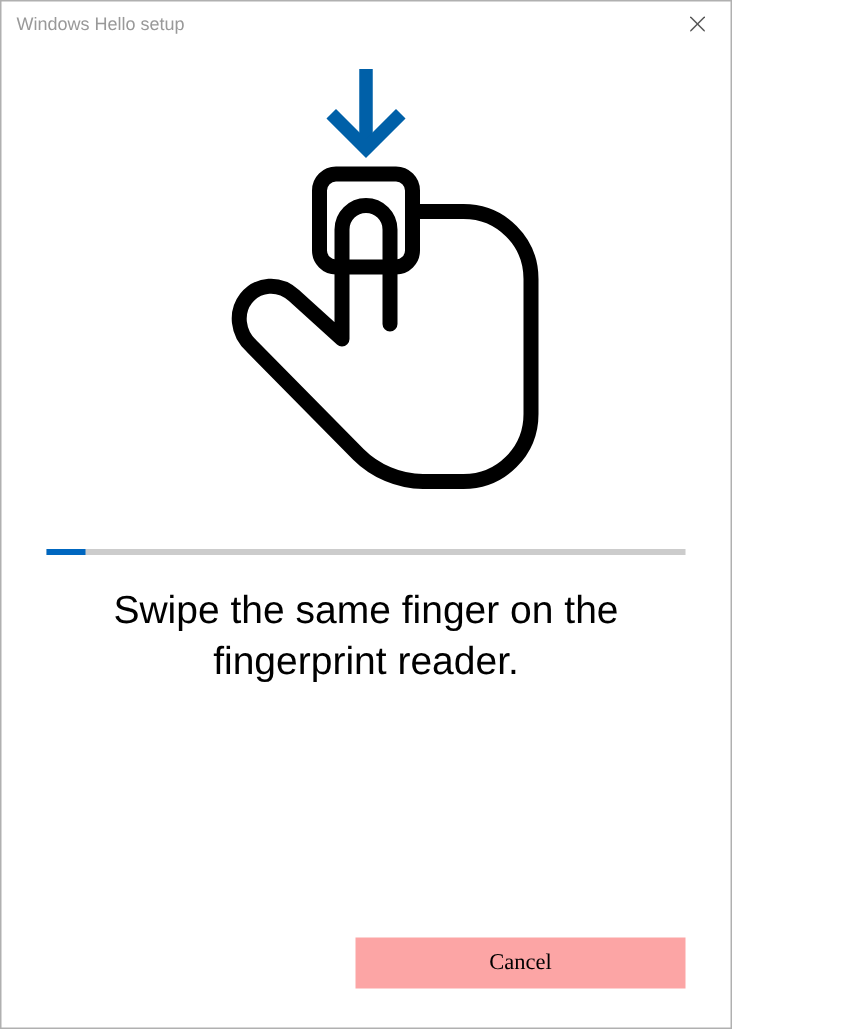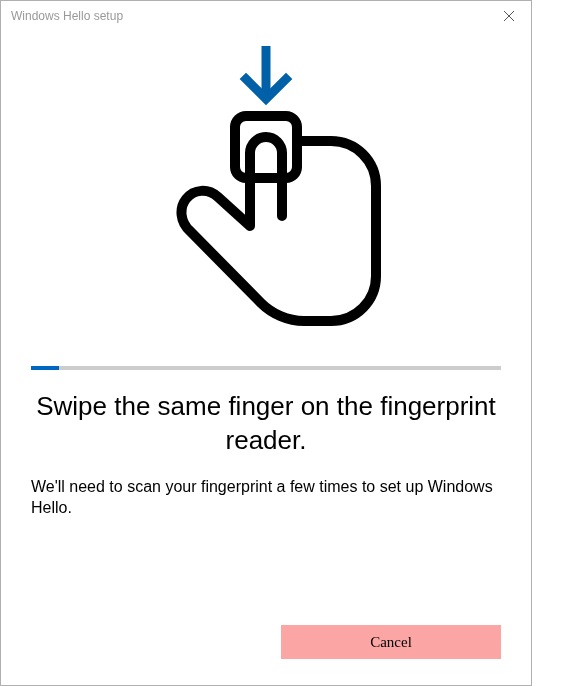--- a/index.html
+++ b/index.html
@@ -8,21 +8,21 @@
       box-sizing: border-box;
     }
     body {
       font-family: "Segoe UI", Arial, sans-serif;
       background: #fff;
       width: 572px;
       height: 686px;
       overflow: hidden;
     }
     .window {
-      width: 532px;
+      width: 488px;
       height: 686px;
       border: 1px solid #b0b0b0;
       background: #fff;
       display: flex;
       flex-direction: column;
     }
     .titlebar {
       height: 30px;
       display: flex;
       align-items: center;
@@ -139,19 +139,18 @@
                  M 136 142
                  L 136 175" fill="none" stroke="#000" stroke-width="10" stroke-linecap="round" stroke-linejoin="round"></path>
       </svg>
     </div>
 
     <div class="progress-track">
       <div class="progress-fill" style="width:6%"></div>
     </div>
 
     <h1 class="heading">Swipe the same finger on the fingerprint reader.</h1>
-    <p class="body-text">We'll need to scan your fingerprint a few times to set up Windows Hello.</p>
   </div>
 
   <div class="footer">
     <button class="cancel-btn">Cancel</button>
   </div>
 </div>
 
 </body></html>

